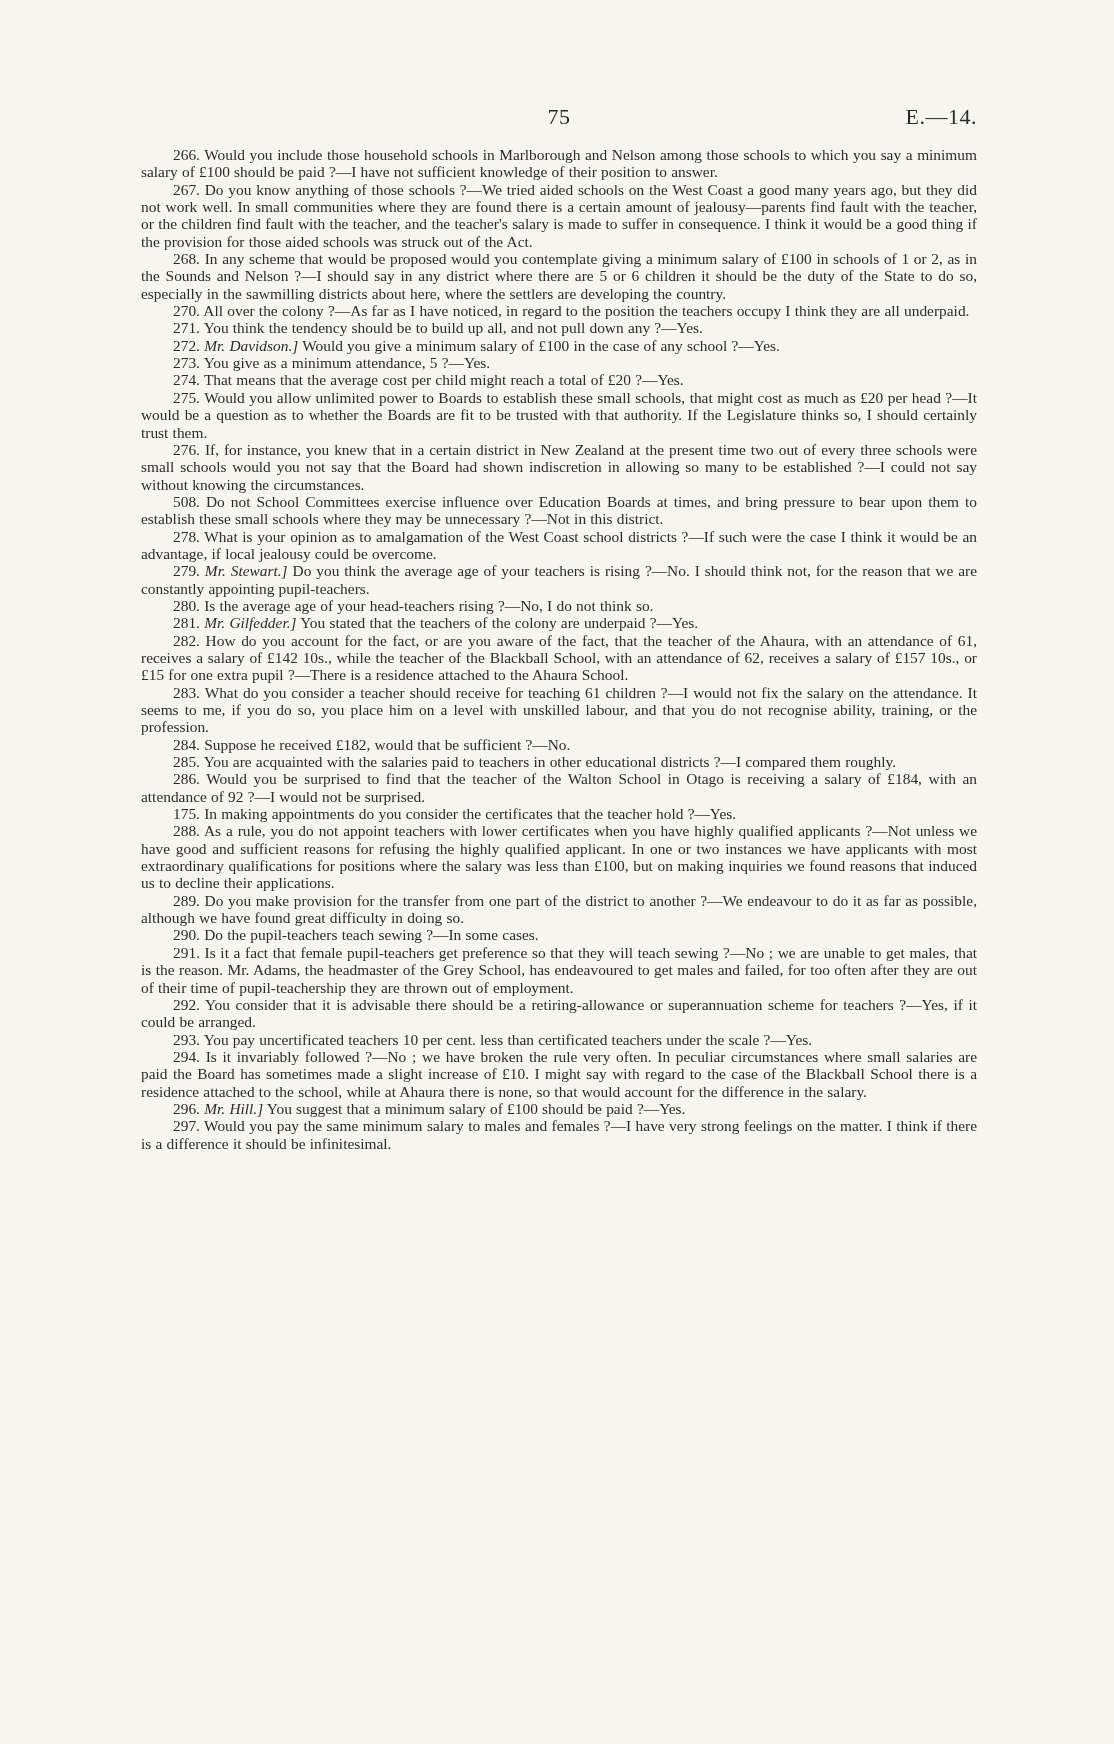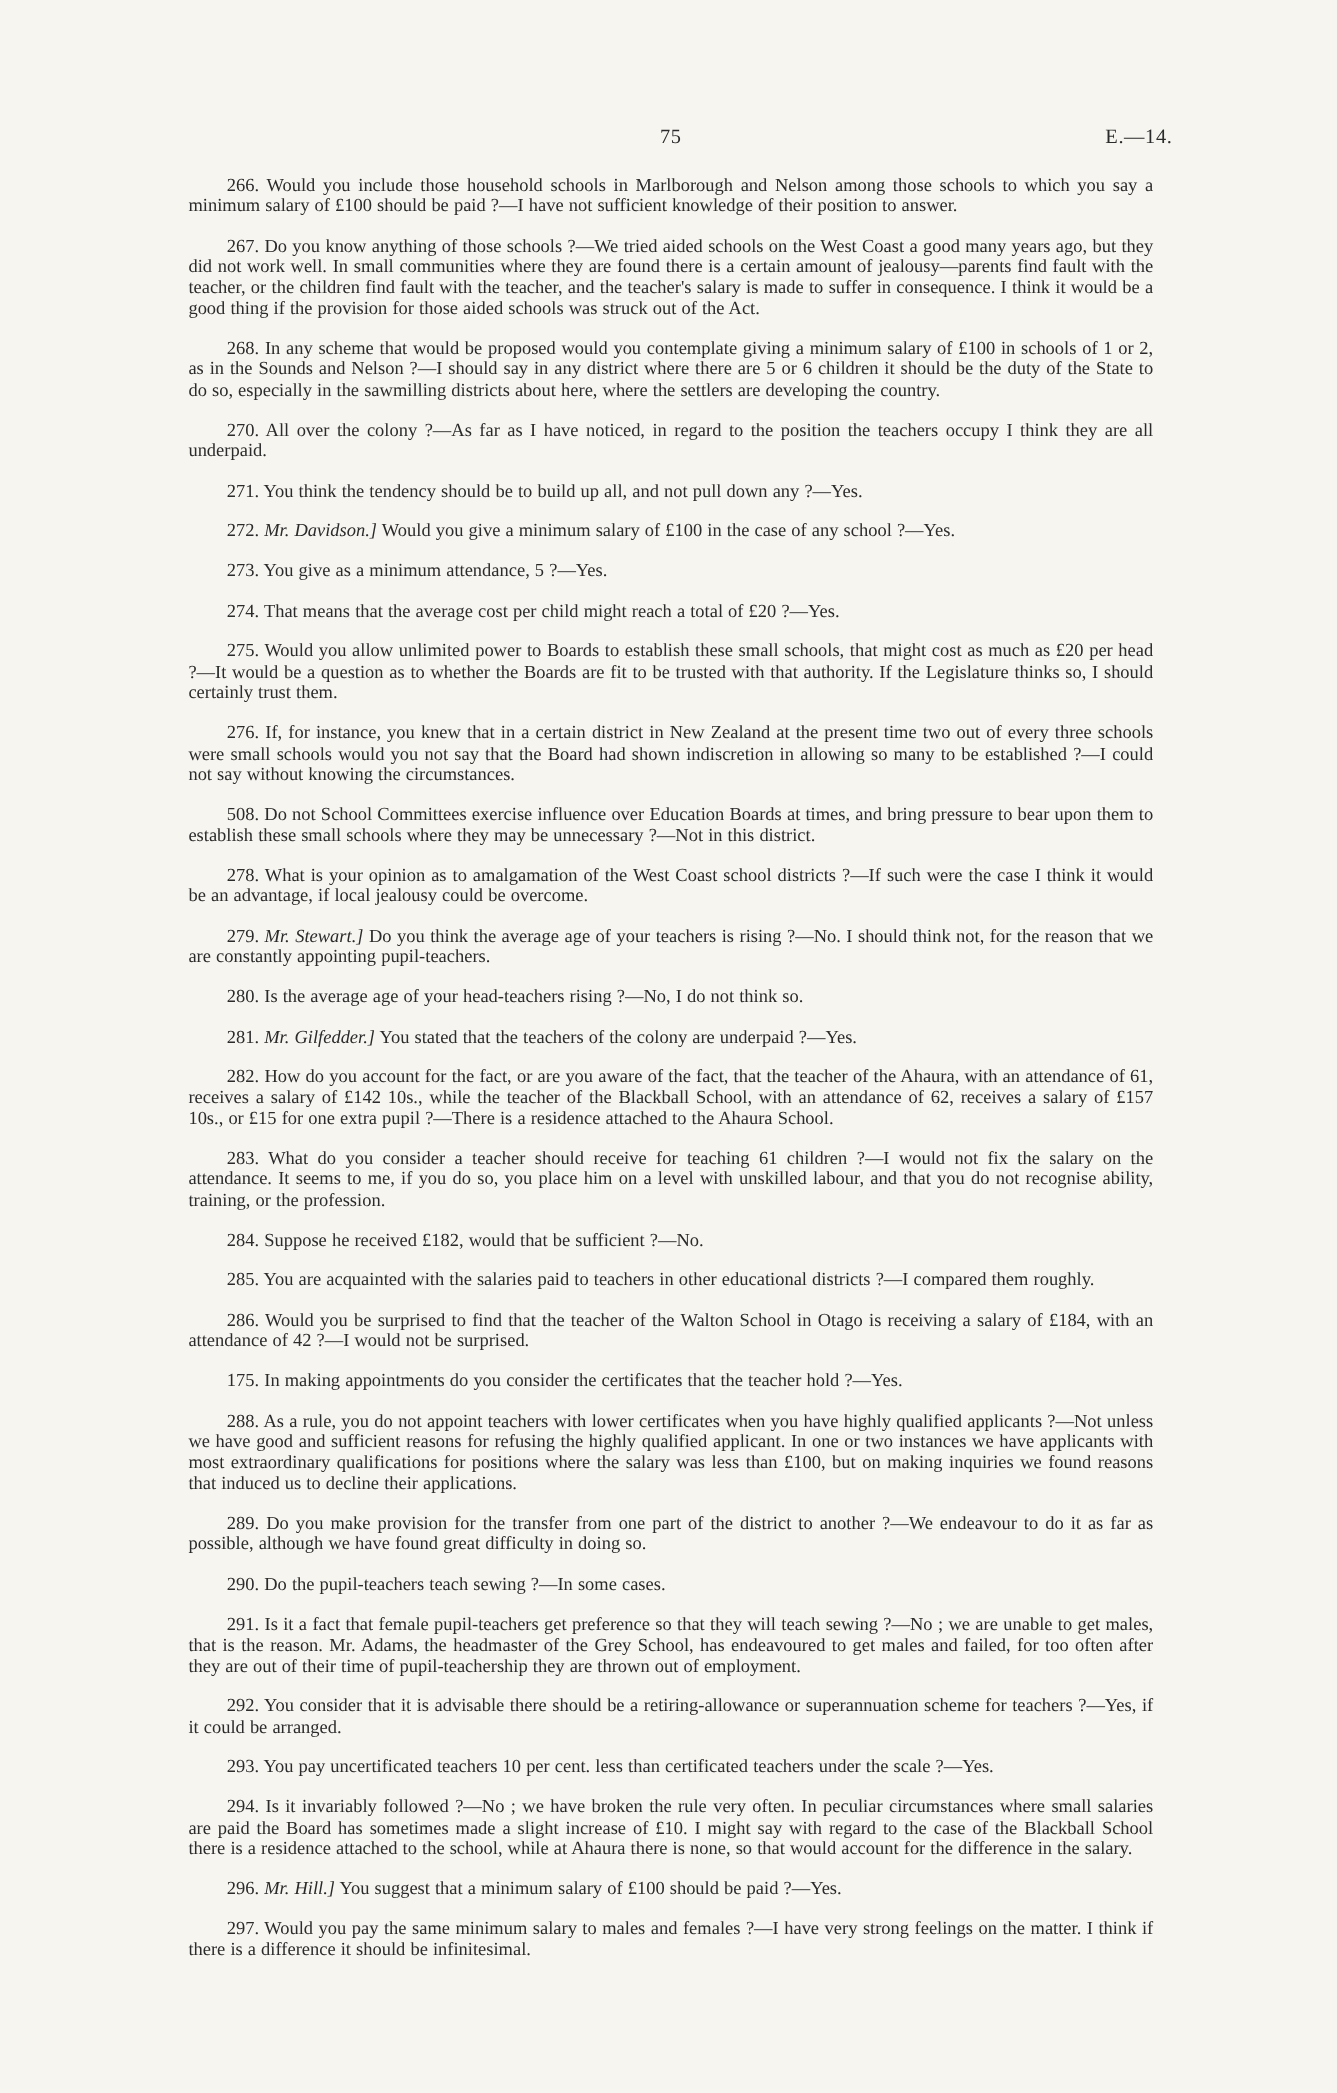--- a/index.html
+++ b/index.html
@@ -16,36 +16,36 @@
   .text-col {
     position: absolute;
     left: 141px;
     top: 104px;
     width: 836px;
   }
   .page-header {
     position: relative;
     height: 24px;
     margin-bottom: 18px;
-    font-size: 17px;
+    font-size: 22px;
     letter-spacing: 0.5px;
   }
   .page-num {
     position: absolute;
     left: 0;
     right: 0;
     text-align: center;
   }
   .doc-ref {
     position: absolute;
     right: 0;
     top: 0;
   }
   .doc-body p.qa {
-    margin: 16px;
+    margin: 0;
     text-indent: 32px;
     text-align: justify;
     font-size: 15.4px;
     line-height: 17.35px;
     word-spacing: 0.4px;
   }
   .doc-body p.qa .qnum { white-space: nowrap; }
   .doc-body p.qa i { }
 </style>
 </head>
@@ -70,21 +70,21 @@
         <p class="qa"><span class="qnum">276.</span> <span>If, for instance, you knew that in a certain district in New Zealand at the present time two out of every three schools were small schools would you not say that the Board had shown indiscretion in allowing so many to be established ?—I could not say without knowing the circumstances.</span></p>
         <p class="qa"><span class="qnum">508.</span> <span>Do not School Committees exercise influence over Education Boards at times, and bring pressure to bear upon them to establish these small schools where they may be unnecessary ?—Not in this district.</span></p>
         <p class="qa"><span class="qnum">278.</span> <span>What is your opinion as to amalgamation of the West Coast school districts ?—If such were the case I think it would be an advantage, if local jealousy could be overcome.</span></p>
         <p class="qa"><span class="qnum">279.</span> <i>Mr. Stewart.]</i> <span>Do you think the average age of your teachers is rising ?—No.  I should think not, for the reason that we are constantly appointing pupil-teachers.</span></p>
         <p class="qa"><span class="qnum">280.</span> <span>Is the average age of your head-teachers rising ?—No, I do not think so.</span></p>
         <p class="qa"><span class="qnum">281.</span> <i>Mr. Gilfedder.]</i> <span>You stated that the teachers of the colony are underpaid ?—Yes.</span></p>
         <p class="qa"><span class="qnum">282.</span> <span>How do you account for the fact, or are you aware of the fact, that the teacher of the Ahaura, with an attendance of 61, receives a salary of £142 10s., while the teacher of the Blackball School, with an attendance of 62, receives a salary of £157 10s., or £15 for one extra pupil ?—There is a residence attached to the Ahaura School.</span></p>
         <p class="qa"><span class="qnum">283.</span> <span>What do you consider a teacher should receive for teaching 61 children ?—I would not fix the salary on the attendance.  It seems to me, if you do so, you place him on a level with unskilled labour, and that you do not recognise ability, training, or the profession.</span></p>
         <p class="qa"><span class="qnum">284.</span> <span>Suppose he received £182, would that be sufficient ?—No.</span></p>
         <p class="qa"><span class="qnum">285.</span> <span>You are acquainted with the salaries paid to teachers in other educational districts ?—I compared them roughly.</span></p>
-        <p class="qa"><span class="qnum">286.</span> <span>Would you be surprised to find that the teacher of the Walton School in Otago is receiving a salary of £184, with an attendance of 42 ?—I would not be surprised.</span></p>
+        <p class="qa"><span class="qnum">286.</span> <span>Would you be surprised to find that the teacher of the Walton School in Otago is receiving a salary of £184, with an attendance of 92 ?—I would not be surprised.</span></p>
         <p class="qa"><span class="qnum">175.</span> <span>In making appointments do you consider the certificates that the teacher hold ?—Yes.</span></p>
         <p class="qa"><span class="qnum">288.</span> <span>As a rule, you do not appoint teachers with lower certificates when you have highly qualified applicants ?—Not unless we have good and sufficient reasons for refusing the highly qualified applicant.  In one or two instances we have applicants with most extraordinary qualifications for positions where the salary was less than £100, but on making inquiries we found reasons that induced us to decline their applications.</span></p>
         <p class="qa"><span class="qnum">289.</span> <span>Do you make provision for the transfer from one part of the district to another ?—We endeavour to do it as far as possible, although we have found great difficulty in doing so.</span></p>
         <p class="qa"><span class="qnum">290.</span> <span>Do the pupil-teachers teach sewing ?—In some cases.</span></p>
         <p class="qa"><span class="qnum">291.</span> <span>Is it a fact that female pupil-teachers get preference so that they will teach sewing ?—No ; we are unable to get males, that is the reason.  Mr. Adams, the headmaster of the Grey School, has endeavoured to get males and failed, for too often after they are out of their time of pupil-teachership they are thrown out of employment.</span></p>
         <p class="qa"><span class="qnum">292.</span> <span>You consider that it is advisable there should be a retiring-allowance or superannuation scheme for teachers ?—Yes, if it could be arranged.</span></p>
         <p class="qa"><span class="qnum">293.</span> <span>You pay uncertificated teachers 10 per cent. less than certificated teachers under the scale ?—Yes.</span></p>
         <p class="qa"><span class="qnum">294.</span> <span>Is it invariably followed ?—No ; we have broken the rule very often.  In peculiar circumstances where small salaries are paid the Board has sometimes made a slight increase of £10.  I might say with regard to the case of the Blackball School there is a residence attached to the school, while at Ahaura there is none, so that would account for the difference in the salary.</span></p>
         <p class="qa"><span class="qnum">296.</span> <i>Mr. Hill.]</i> <span>You suggest that a minimum salary of £100 should be paid ?—Yes.</span></p>
         <p class="qa"><span class="qnum">297.</span> <span>Would you pay the same minimum salary to males and females ?—I have very strong feelings on the matter.  I think if there is a difference it should be infinitesimal.</span></p>

